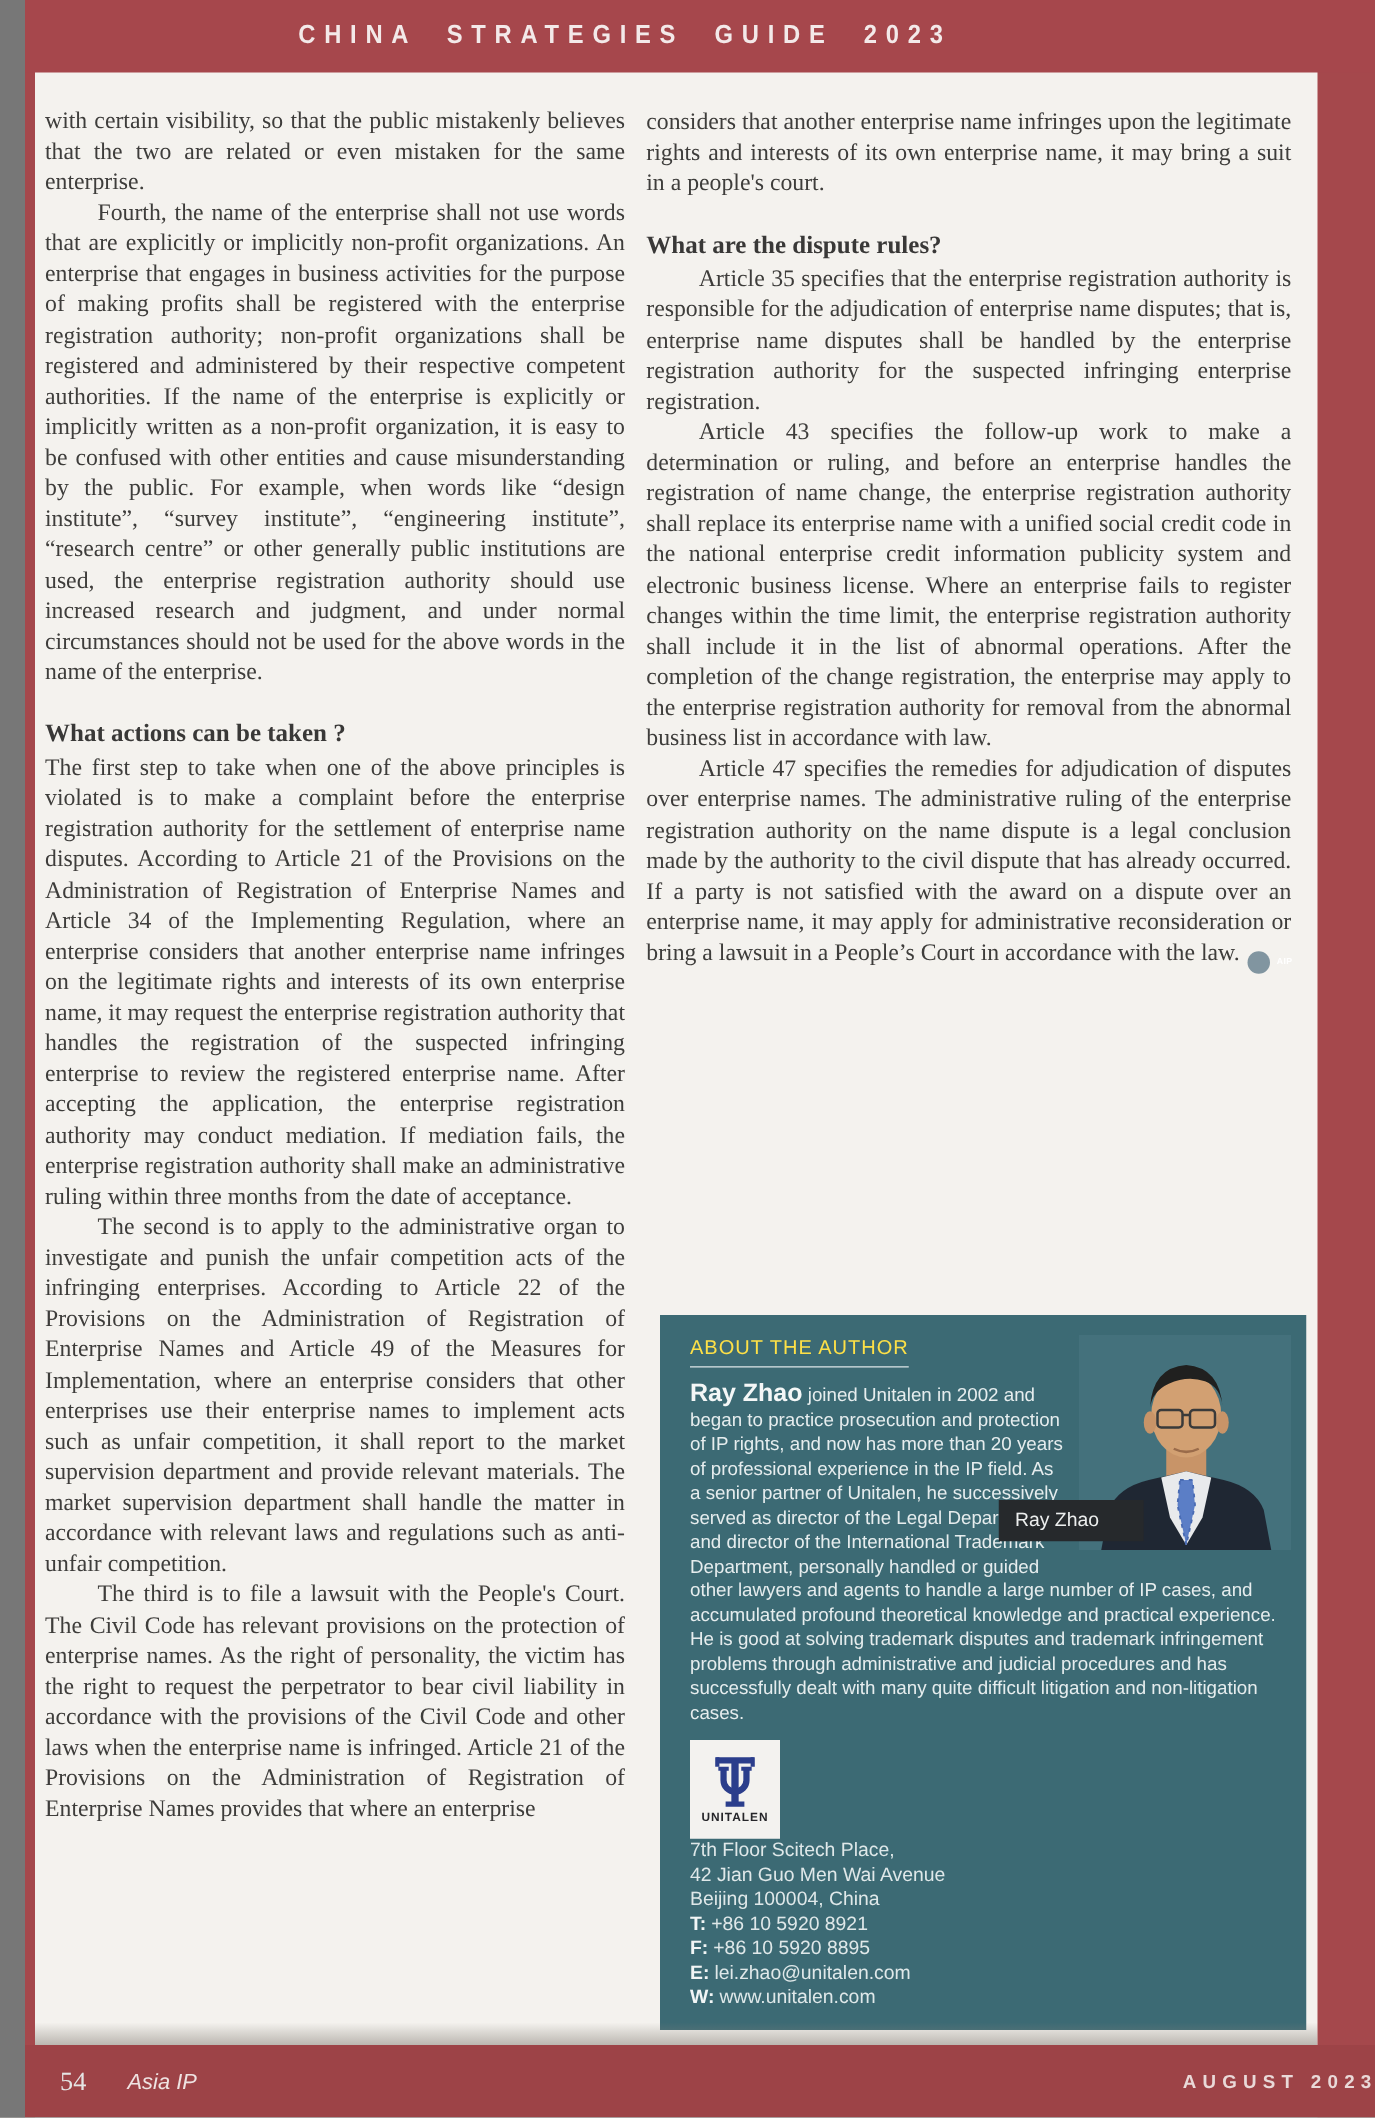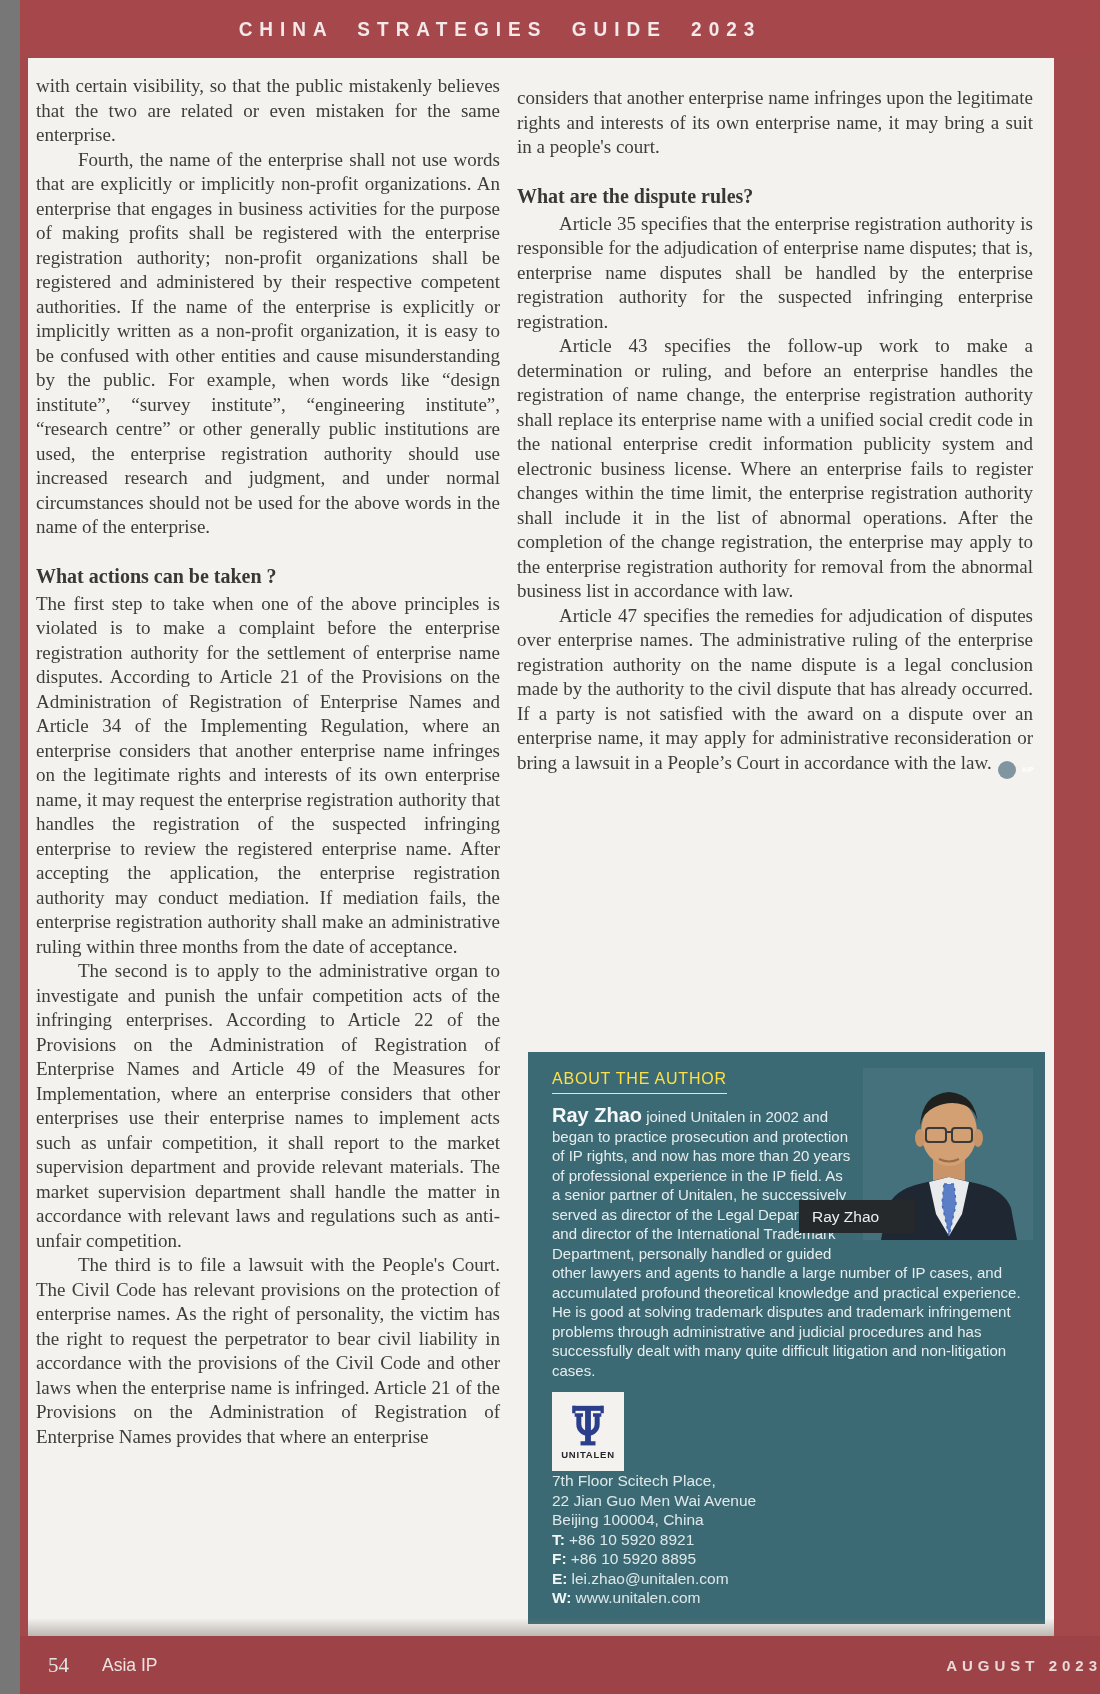--- a/index.html
+++ b/index.html
@@ -31,30 +31,30 @@
   .scan-shadow {
     position:absolute; left:8px; top:1618px; width:1026px; height:18px; z-index:3;
     background:linear-gradient(to bottom, rgba(160,154,144,0), rgba(140,134,126,0.55));
   }
   .page-num {
     position:absolute; left:28px; top:17px; color:#e5e5e5;
     font-family:"Liberation Serif", serif; font-size:21px;
   }
   .mag-name {
     position:absolute; left:82px; top:19px; color:#efe3e2;
-    font-family:"Liberation Sans", sans-serif; font-size:17.5px;
+    font-family:"Liberation Sans", sans-serif; font-size:17.5px;font-style:italic;
   }
   .issue {
     position:absolute; right:18px; top:21px; color:#e9d9d8;
     font-family:"Liberation Sans", sans-serif; font-weight:bold;
     font-size:15px; letter-spacing:5px;
   }
   
   .col { position:absolute; z-index:2; }
-  .col-left  { left:16px;  top:74px; width:464px; }
+  .col-left  { left:16px;  top:85px; width:464px; }
   .col-right { left:497px; top:86px; width:516px; }
   .body-text {
     margin:0; font-size:19px; line-height:24.5px; text-align:justify;
     color:#3e3d3b;
   }
   .indent { text-indent:42px; }
   .section-heading {
     margin:25px 0 4px 0; font-size:20px; font-weight:bold; color:#393837;
     font-family:"Liberation Serif", serif;
   }
@@ -163,21 +163,21 @@
           <path d="M24 6 v41" stroke-width="7"></path>
           <path d="M15 48 h18" stroke-width="5"></path>
           <path d="M13 15 v10 a11 11 0 0 0 22 0 v-10" stroke-width="6"></path>
           <path d="M8 14 h10 M30 14 h10" stroke-width="4"></path>
         </g>
       </svg>
       <div class="logo-word">UNITALEN</div>
     </div>
 
     <div class="addr-line">7th Floor Scitech Place,</div>
-    <div class="addr-line">22 Jian Guo Men Wai Avenue</div>
+    <div class="addr-line">42 Jian Guo Men Wai Avenue</div>
     <div class="addr-line">Beijing 100004, China</div>
     <div class="contact-line"><b>T:</b><span>+86 10 5920 8921</span></div>
     <div class="contact-line"><b>F:</b><span>+86 10 5920 8895</span></div>
     <div class="contact-line"><b>E:</b><span>lei.zhao@unitalen.com</span></div>
     <div class="contact-line"><b>W:</b><span>www.unitalen.com</span></div>
   </aside>
 
   <div class="scan-shadow"></div>
 
   <footer class="bottom-band">

